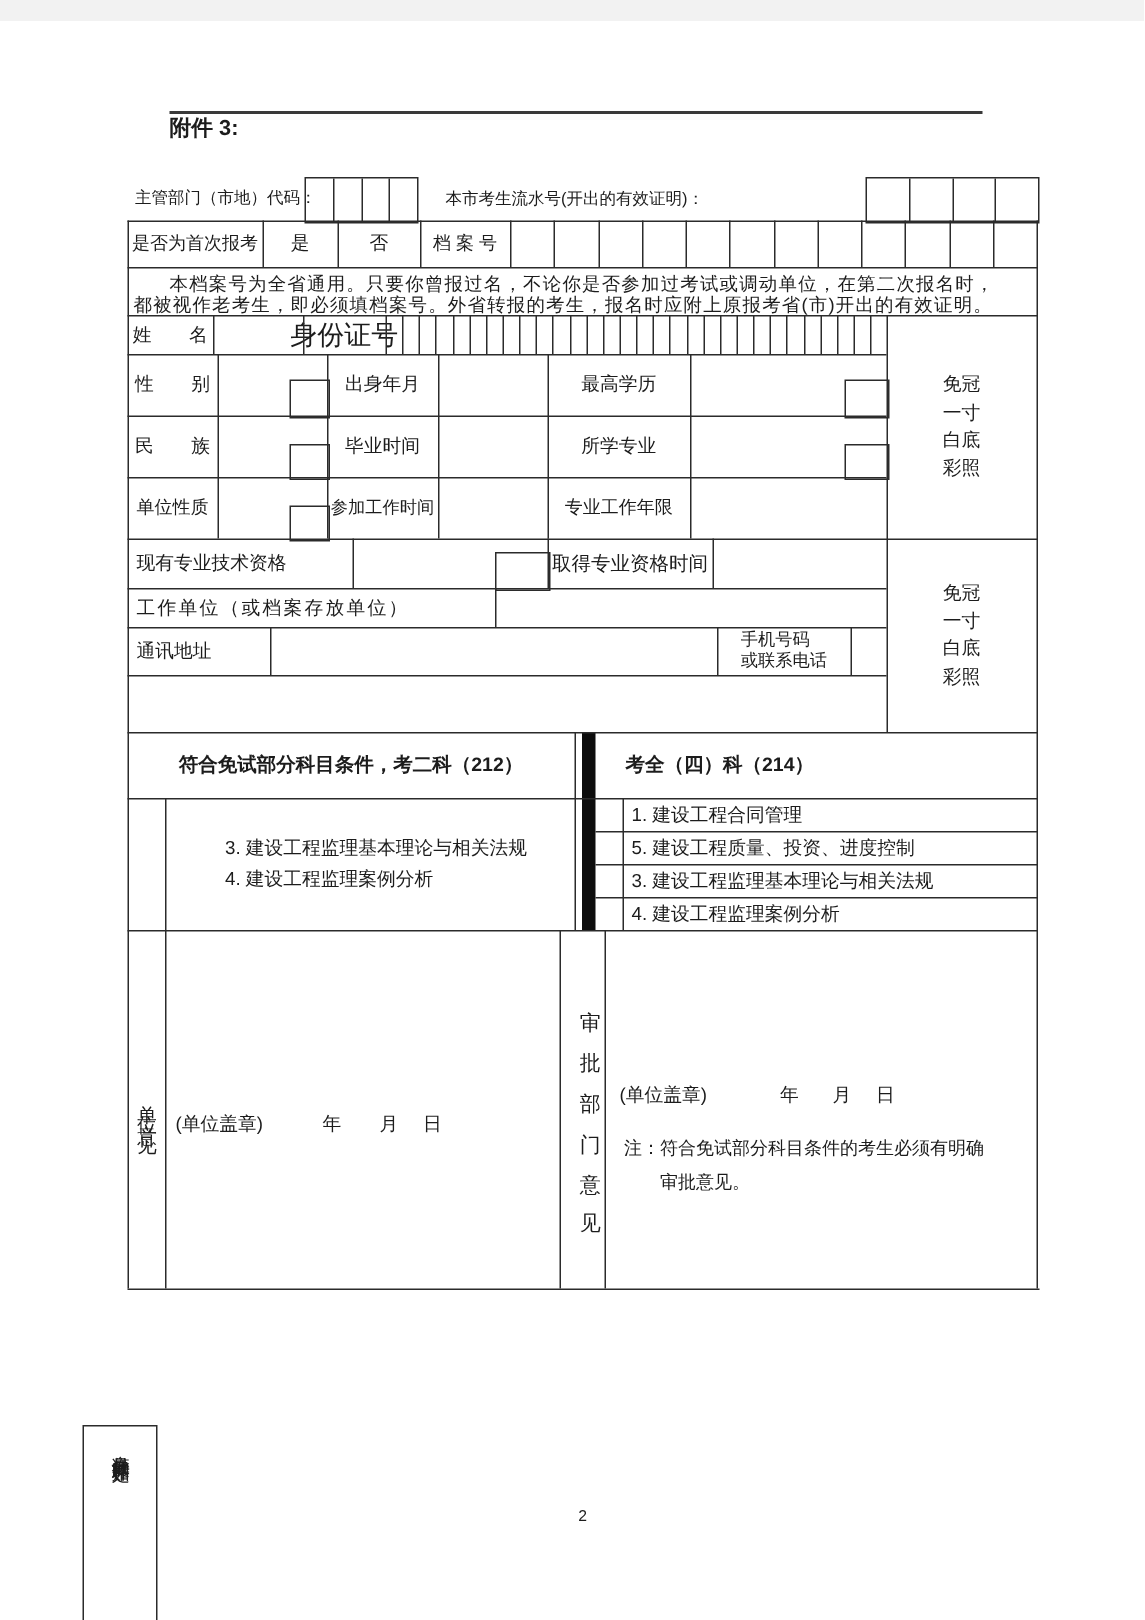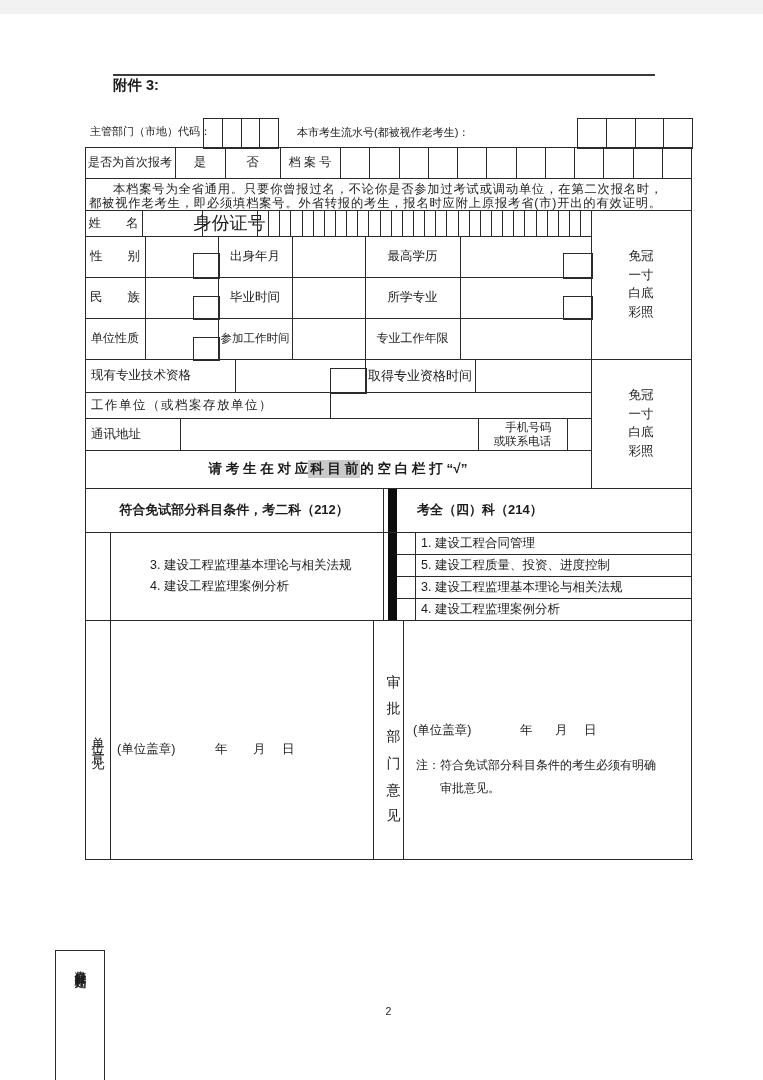--- a/index.html
+++ b/index.html
@@ -2,21 +2,21 @@
 <html><head>
 <meta charset="utf-8">
 <style>
   :root{ --ln:#2b2b2b; --txt:#1c1c1c; }
   html,body{margin:0;padding:0;background:#fff;}
   .page{position:relative;width:763px;height:1080px;overflow:hidden;background:#fff;
         font-family:"Liberation Sans","DejaVu Sans",sans-serif;color:var(--txt);font-size:12.5px;}
   .hl{position:absolute;height:1px;background:var(--ln);}
   .vl{position:absolute;width:1px;background:var(--ln);}
   .lbl{position:absolute;white-space:nowrap;}
-  .cc{display:flex;align-items:center;justify-content:center;text-align:right;white-space:nowrap;}
+  .cc{display:flex;align-items:center;justify-content:center;text-align:left;white-space:nowrap;}
   .cv{display:flex;align-items:center;}
   .pre{white-space:pre-line;}
   .notch{position:absolute;border:1px solid var(--ln);}
   .strip{position:absolute;display:flex;}
   .strip.framed{border:1px solid var(--ln);}
   .strip .bcell{flex:1;}
   .strip.framed .bcell + .bcell{border-left:1px solid var(--ln);}
   .strip.open .bcell{border-left:1px solid var(--ln);}
   .thickbar{position:absolute;background:#0d0d0d;}
   .vtext{writing-mode:vertical-rl;text-orientation:upright;}
@@ -35,21 +35,21 @@
 
   <div class="lbl" style="left:113px;top:76px;font-size:14.5px;font-weight:bold">附件 3:</div>
 
   <div class="lbl" style="left:90px;top:124px;font-size:11px">主管部门（市地）代码：</div>
   <div class="strip framed" style="left:203px;top:118px;width:74px;height:29px">
       <div class="bcell"></div>
       <div class="bcell"></div>
       <div class="bcell"></div>
       <div class="bcell"></div>
     </div>
-  <div class="lbl" style="left:297px;top:125px;font-size:11px">本市考生流水号(都被视作老考生)：</div>
+  <div class="lbl" style="left:297px;top:125px;font-size:11px">本市考生流水号(开出的有效证明)：</div>
   <div class="strip framed" style="left:577px;top:118px;width:114px;height:29px">
       <div class="bcell"></div>
       <div class="bcell"></div>
       <div class="bcell"></div>
       <div class="bcell"></div>
     </div>
 
   <div class="lbl cc" style="left:85px;top:147px;width:90px;height:31px;font-size:12px">是否为首次报考</div>
   <div class="lbl cc" style="left:175px;top:147px;width:50px;height:31px">是</div>
   <div class="lbl cc" style="left:225px;top:147px;width:55px;height:31px">否</div>
@@ -145,25 +145,20 @@
 
   <div class="lbl cc pre" style="left:591px;top:210px;width:100px;height:148px;line-height:18.5px;white-space:pre-line">免冠
 一寸
 白底
 彩照</div>
   <div class="lbl cc pre" style="left:591px;top:358px;width:100px;height:130px;line-height:18.5px;white-space:pre-line">免冠
 一寸
 白底
 彩照</div>
 
-  <div class="lbl cc" style="left:85px;top:450px;width:506px;height:38px;font-size:13.5px;font-weight:600">
-      <span>请 考 生 在 对 应 </span>
-      <span class="hi">科 目 前</span>
-      <span> 的 空 白 栏 打 “√”</span>
-    </div>
 
   <div class="lbl cc" style="left:85px;top:488px;width:298px;height:44px;font-size:13px;font-weight:bold">符合免试部分科目条件，考二科（212）</div>
   <div class="lbl cv" style="left:397px;top:488px;width:349px;height:44px;padding-left:20px;box-sizing:border-box;font-size:13px;font-weight:bold">考全（四）科（214）</div>
   <div class="thickbar" style="left:388px;top:488px;width:9px;height:132px"></div>
 
   <div class="field" style="left:85px;top:532px;width:25px;height:88px"></div>
   <div class="field" style="left:110px;top:532px;width:273px;height:88px;display:flex;flex-direction:column;justify-content:center;gap:4px;padding-left:40px;box-sizing:border-box">
     <div>3. 建设工程监理基本理论与相关法规</div>
     <div>4. 建设工程监理案例分析</div>
   </div>

